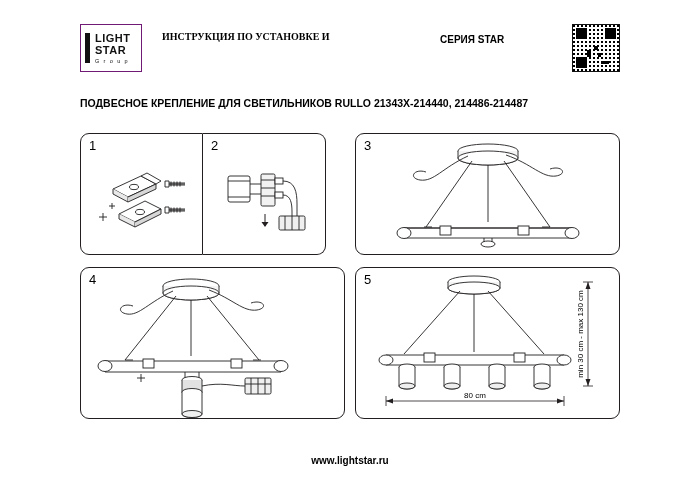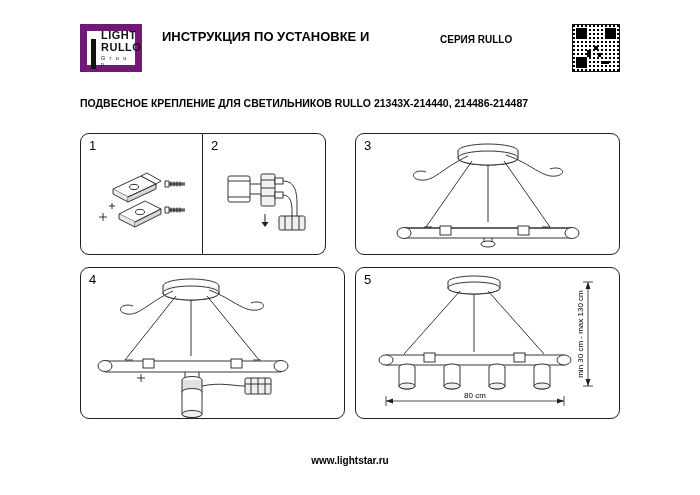--- a/index.html
+++ b/index.html
@@ -28,21 +28,21 @@
     top: 24px;
     width: 540px;
     height: 52px;
   }
   .logo {
     position: absolute;
     left: 0;
     top: 0;
     width: 62px;
     height: 48px;
-    border: 7px solid #701a75;
+    border: 1px solid #701a75;
     box-sizing: border-box;
     background: #fff;
   }
   .logo-inner {
     position: absolute;
     left: 4px;
     top: 4px;
     right: 4px;
     bottom: 4px;
     display: flex;
@@ -73,24 +73,25 @@
     background: #111;
   }
 
   .title-block {
     position: absolute;
     left: 82px;
     top: 3px;
     width: 280px;
   }
   .title-line {
-    font-size: 13px;
+    font-size: 10px;
     font-weight: bold;
     line-height: 19px;
     color: #000;
+    font-family: Liberation Serif, serif;
   }
 
   .series-block {
     position: absolute;
     left: 360px;
     top: 6px;
     width: 175px;
   }
   .series-line {
     font-size: 10px;
@@ -175,31 +176,31 @@
 <body>
 
 <div class="page">
 
   <div class="header">
 
     <div class="logo">
       <div class="logo-bar"></div>
       <div class="logo-inner">
         <div class="logo-l1">LIGHT</div>
-        <div class="logo-l2">RULLO</div>
+        <div class="logo-l2">STAR</div>
         <div class="logo-l3">G r o u p</div>
       </div>
     </div>
 
     <div class="title-block">
       <div class="title-line">ИНСТРУКЦИЯ ПО УСТАНОВКЕ И</div>
     </div>
 
     <div class="series-block">
-      <div class="series-line">СЕРИЯ RULLO</div>
+      <div class="series-line">СЕРИЯ STAR</div>
     </div>
 
     <div class="qr">
       <div class="qr-grid" id="qrgrid">
           <i class="on"></i>
           <i class="on"></i>
           <i class="on"></i>
           <i></i>
           <i></i>
           <i></i>

